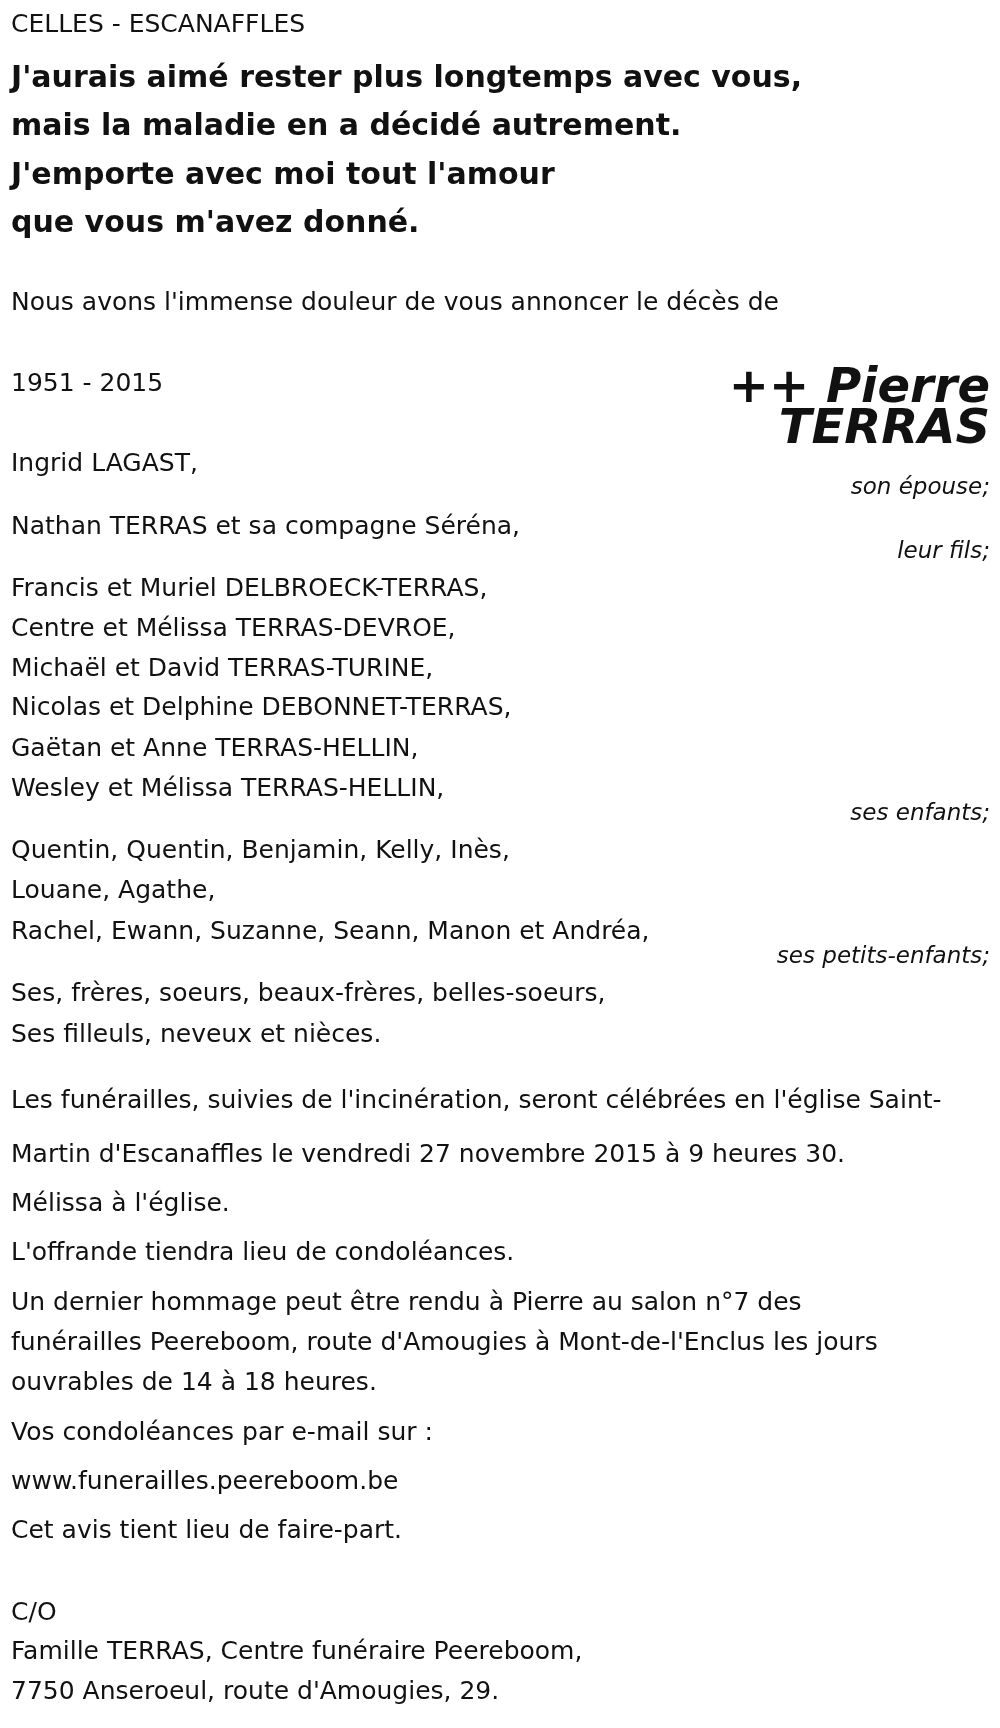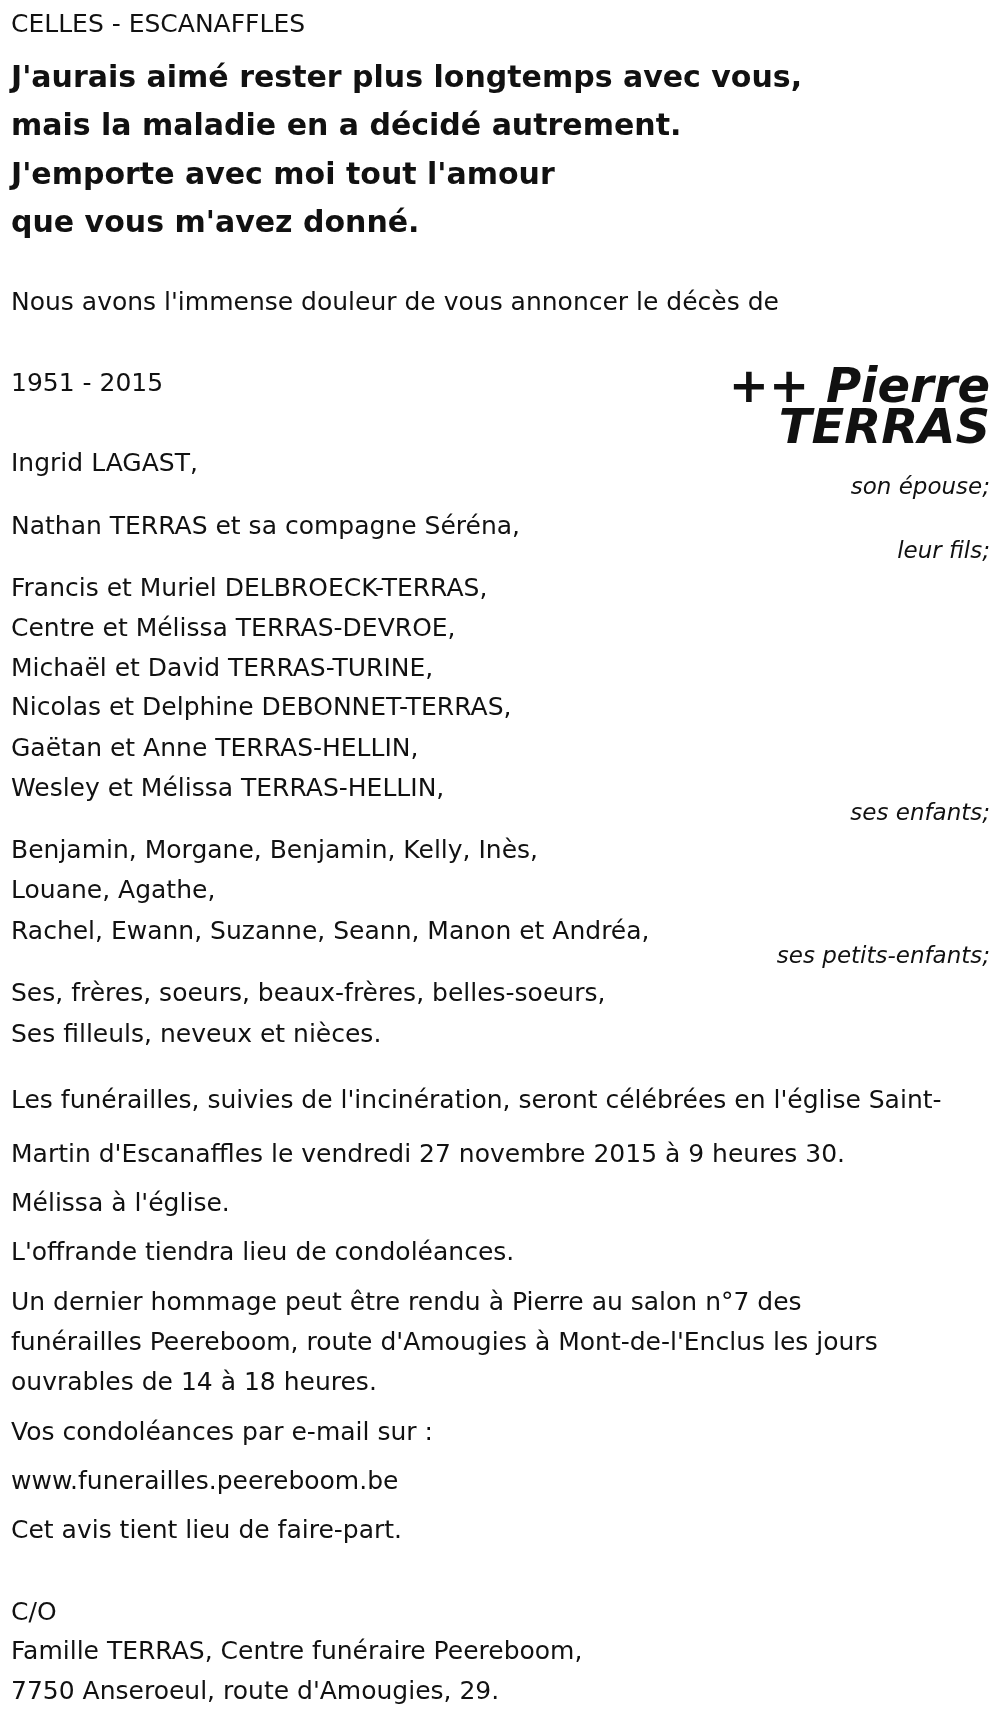--- a/index.html
+++ b/index.html
@@ -47,21 +47,21 @@
   <div class="right role" style="top:550px">leur fils;</div>
 
   <div class="line" style="top:588px">Francis et Muriel DELBROECK-TERRAS,</div>
   <div class="line" style="top:628px">Centre et Mélissa TERRAS-DEVROE,</div>
   <div class="line" style="top:668px">Michaël et David TERRAS-TURINE,</div>
   <div class="line" style="top:707px">Nicolas et Delphine DEBONNET-TERRAS,</div>
   <div class="line" style="top:748px">Gaëtan et Anne TERRAS-HELLIN,</div>
   <div class="line" style="top:788px">Wesley et Mélissa TERRAS-HELLIN,</div>
   <div class="right role" style="top:812px">ses enfants;</div>
 
-  <div class="line" style="top:850px">Benjamin, Morgane, Benjamin, Kelly, Inès,</div>
+  <div class="line" style="top:850px">Quentin, Quentin, Benjamin, Kelly, Inès,</div>
   <div class="line" style="top:890px">Louane, Agathe,</div>
   <div class="line" style="top:931px">Rachel, Ewann, Suzanne, Seann, Manon et Andréa,</div>
   <div class="right role" style="top:955px">ses petits-enfants;</div>
 
   <div class="line" style="top:993px">Ses, frères, soeurs, beaux-frères, belles-soeurs,</div>
   <div class="line" style="top:1034px">Ses filleuls, neveux et nièces.</div>
 
   <div class="line" style="top:1100px">Les funérailles, suivies de l'incinération, seront célébrées en l'église Saint-</div>
   <div class="line" style="top:1154px">Martin d'Escanaffles le vendredi 27 novembre 2015 à 9 heures 30.</div>
 

